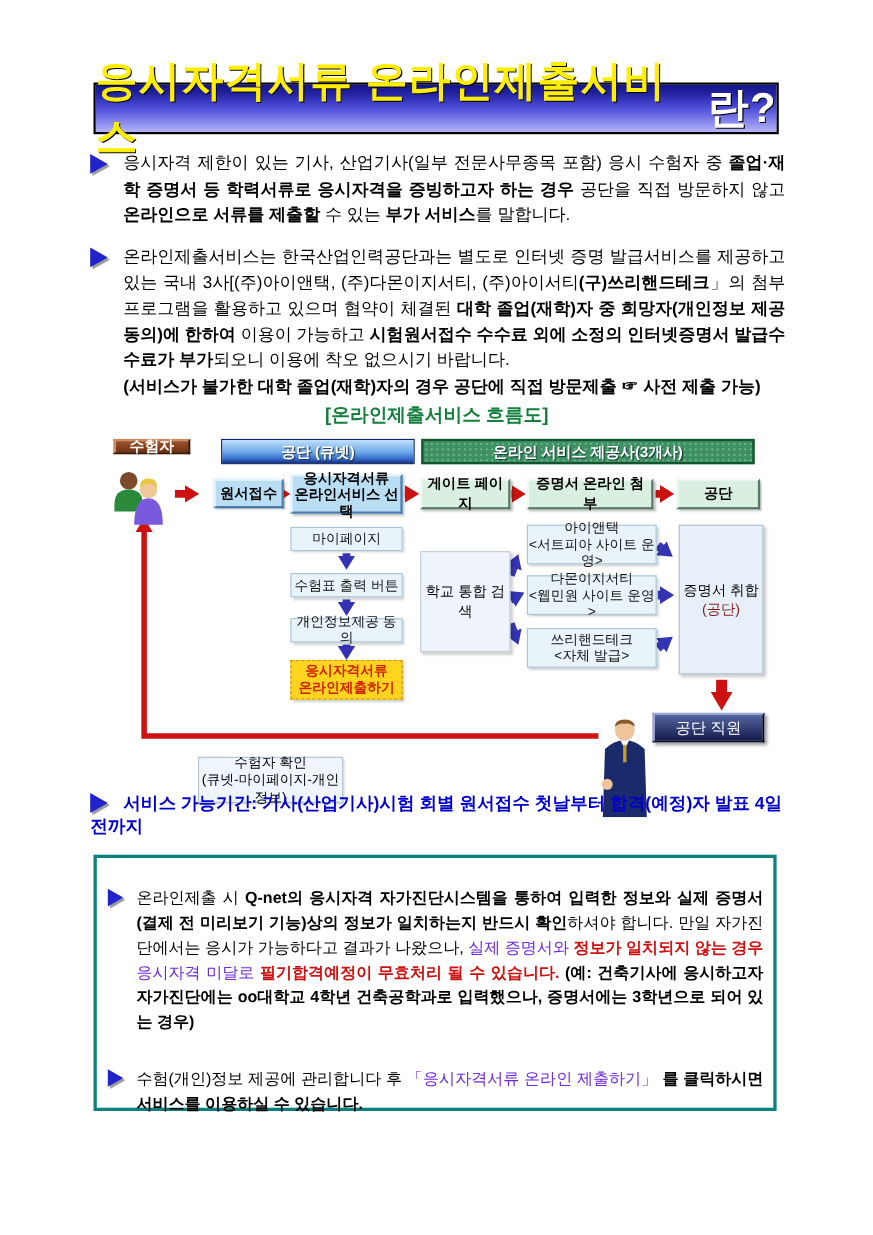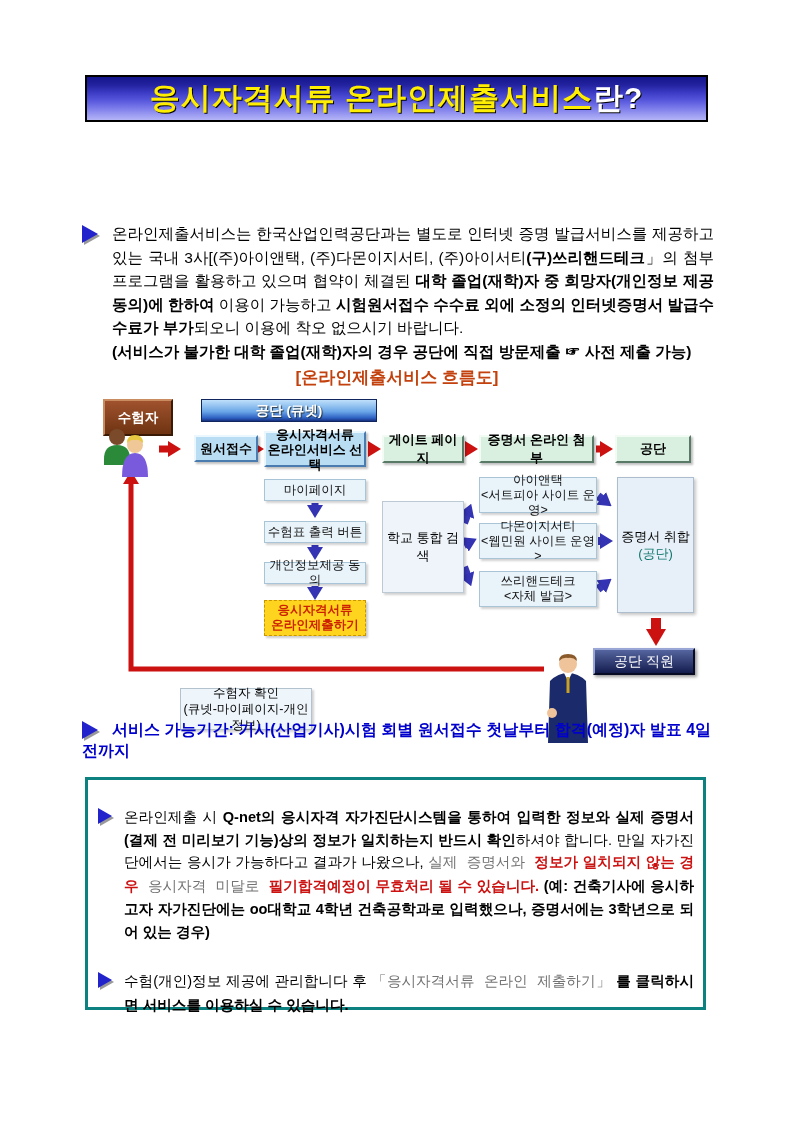--- a/index.html
+++ b/index.html
@@ -6,42 +6,42 @@
   html,body { background:#ffffff; }
   body { font-family:"Liberation Sans", sans-serif; color:#000; }
   .page { position:relative; width:794px; height:1123px; background:#fff; overflow:hidden; margin:0 auto; }
 
   
   .title-banner{
     position:absolute; left:85px; top:75px; width:623px; height:47px;
     border:2px solid #000;
     background:linear-gradient(#14148c 0%, #22229e 18%, #3a3ac4 36%, #5656dc 54%, #7a7aea 72%, #9c9cf2 88%, #b4b4f6 100%);
     display:flex; align-items:center; justify-content:center;
-    font-size:30px; font-weight:700; letter-spacing:1px;
+    font-size:38px; font-weight:700; letter-spacing:1px;
   }
   .title-main{ color:#ffee00; text-shadow:1px 1px 0 #000; }
   .title-suffix{ color:#ffffff; text-shadow:1px 1px 0 #000; }
 
   
   .tri{ display:inline-block; width:0; height:0; border-style:solid;
     border-width:9px 0 9px 16px; border-color:transparent transparent transparent #2323cc;
     filter:drop-shadow(2.5px 2.5px 0 #999); }
   .tri.small{ border-width:8px 0 8px 14px; }
 
   
   .para{ position:absolute; left:82px; width:632px; }
   .para .tri{ position:absolute; left:0; top:3px; }
   .para .ptext{ display:block; margin-left:30px; font-size:15.5px; line-height:23.5px; text-align:justify; }
   .seg-b{ font-weight:700; }
-  .seg-r{ color:#737373;font-family:Liberation Mono, monospace; }
+  .seg-r{ color:#6d28d9; }
   .seg-rb{ color:#cc1111; font-weight:700; }
 
   
   .fc-title{ position:absolute; left:0; top:366px; width:100%; text-align:center;
-    color:#c2410c; font-weight:700; font-size:17px; }
+    color:#15803d; font-weight:700; font-size:17px; }
   .flowchart{ position:absolute; left:0; top:393px; width:794px; height:360px; }
   .flowchart svg.arrows{ position:absolute; left:0; top:0; }
   .fc-box{ position:absolute; display:flex; align-items:center; justify-content:center;
     text-align:center; white-space:pre-line; }
   .hdr{ color:#fff; font-weight:700; font-size:13.5px; }
   .hdr-examinee{ background:linear-gradient(#a0522d,#6e3312); border:2px solid;
     border-color:#c98c60 #3a1a04 #3a1a04 #c98c60; }
   .hdr-qnet{ background:linear-gradient(#bfe0fa 0%, #6aa6e8 55%, #2f62c4 85%, #16307e 100%);
     border:1px solid #10255e; text-shadow:1px 1px 1px #234;margin-left:16px; }
   .hdr-prov{ background-color:#3f9163;
@@ -50,21 +50,21 @@
   .proc-blue{ background:#b9ddf2; border:2px solid; border-color:#eaf7ff #4a7cb0 #4a7cb0 #eaf7ff;
     font-weight:700; font-size:13px; box-shadow:2px 2px 2px rgba(0,0,0,.25); }
   .proc-green{ background:#d9efdf; border:2px solid; border-color:#f2fbf4 #5a7a68 #5a7a68 #f2fbf4;
     font-weight:700; font-size:13px; box-shadow:2px 2px 2px rgba(0,0,0,.25); }
   .sub-box{ background:#e9f3fa; border:1px solid #a8c4d6; font-size:12.5px; color:#111;
     box-shadow:2px 2px 2px rgba(0,0,0,.18); line-height:15px; }
   .search-box{ background:#eef4fa; border:1px solid #bccad6; font-size:13px;
     box-shadow:2px 2px 2px rgba(0,0,0,.18); }
   .collect-box{ background:#e7f0f8; border:1px solid #aebdcd; font-size:13px; line-height:17px;
     box-shadow:2px 2px 3px rgba(0,0,0,.22); flex-direction:column; }
-  .collect-sub{ color:#0f766e; }
+  .collect-sub{ color:#7f1d1d; }
   .submit-box{ background:#ffd41e; border:1px dashed #c89400; color:#cc2200; font-weight:700;
     font-size:12.5px; line-height:15px; box-shadow:2px 2px 2px rgba(0,0,0,.2); }
   .staff-box{ background:linear-gradient(#55659f,#141c4e); color:#fff; font-weight:400;
     font-size:14px; border:2px solid; border-color:#9aa6d6 #070b24 #070b24 #9aa6d6;
     box-shadow:2px 2px 3px rgba(0,0,0,.4); }
   .approval-box{ background:#fffef6; border:1px solid #c4c4ae; font-weight:700; font-size:12.5px;
     line-height:15.5px; box-shadow:2px 2px 2px rgba(0,0,0,.2); }
   .verify-box{ background:#eef5fb; border:1px solid #b4c2ce; font-size:12.5px; line-height:16px;
     box-shadow:2px 2px 2px rgba(0,0,0,.18);margin-left:48px; }
   .icon-abs{ position:absolute; }
@@ -88,20 +88,24 @@
 </head>
 <body>
 
 <div class="page">
 
   <div class="title-banner">
     <span class="title-main">응시자격서류 온라인제출서비스</span>
       <span class="title-suffix">란?</span>
   </div>
 
+  <div class="para" style="top:137px;">
+    <span class="tri"></span>
+    <span class="ptext"><span class="seg-n">응시자격 제한이 있는 기사, 산업기사(일부 전문사무종목 포함) 응시 수험자 중 </span><span class="seg-b">졸업·재학 증명서 등 학력서류로 응시자격을 증빙하고자 하는 경우</span><span class="seg-n"> 공단을 직접 방문하지 않고 </span><span class="seg-b">온라인으로 서류를 제출할</span><span class="seg-n"> 수 있는 </span><span class="seg-b">부가 서비스</span><span class="seg-n">를 말합니다.</span></span>
+  </div>
 
   <div class="para" style="top:222px;">
     <span class="tri"></span>
     <span class="ptext"><span class="seg-n">온라인제출서비스는 한국산업인력공단과는 별도로 인터넷 증명 발급서비스를 제공하고 있는 국내 3사[(주)아이앤택, (주)다몬이지서티, (주)아이서티</span><span class="seg-b">(구)쓰리핸드테크</span><span class="seg-n">」의 첨부 프로그램을 활용하고 있으며 협약이 체결된 </span><span class="seg-b">대학 졸업(재학)자 중 희망자(개인정보 제공 동의)에 한하여</span><span class="seg-n"> 이용이 가능하고 </span><span class="seg-b">시험원서접수 수수료 외에 소정의 인터넷증명서 발급수수료가 부가</span><span class="seg-n">되오니 이용에 착오 없으시기 바랍니다.</span><br><span class="seg-b">(서비스가 불가한 대학 졸업(재학)자의 경우 공단에 직접 방문제출 ☞ 사전 제출 가능)</span></span>
   </div>
 
   <div class="fc-title">[온라인제출서비스 흐름도]</div>
 
   <div class="flowchart">
 
@@ -134,22 +138,23 @@
       <line x1="464" y1="152" x2="466" y2="151" stroke="#3838b8" stroke-width="8" marker-end="url(#mb)"></line>
       <line x1="464" y1="174" x2="467" y2="182" stroke="#3838b8" stroke-width="8" marker-end="url(#mb)"></line>
 
       <line x1="598" y1="103" x2="602" y2="106" stroke="#3838b8" stroke-width="8" marker-end="url(#mb)"></line>
       <line x1="598" y1="148" x2="601" y2="148" stroke="#3838b8" stroke-width="8" marker-end="url(#mb)"></line>
       <line x1="598" y1="196" x2="602" y2="193" stroke="#3838b8" stroke-width="8" marker-end="url(#mb)"></line>
 
       <line x1="656" y1="225" x2="656" y2="237" stroke="#cc1111" stroke-width="10" marker-end="url(#mr2)"></line>
     </svg>
 
-    <div class="fc-box hdr hdr-examinee" style="left:103px; top:6px; width:70px; height:37px;">수험자</div>
+    <div class="fc-box hdr hdr-examinee" style="left:103px; top:6px; width:70px; height:14px;">수험자</div>
     <div class="fc-box hdr hdr-qnet" style="left:185px; top:6px; width:176px; height:23px;">공단 (큐넷)</div>
+    <div class="fc-box hdr hdr-prov" style="left:383px; top:6px; width:303px; height:23px;">온라인 서비스 제공사(3개사)</div>
 
     <svg class="icon-abs" style="left:98px; top:32px;" width="58" height="54" viewBox="0 0 58 54">
       <circle cx="19" cy="12" r="8" fill="#7a4a2a"></circle>
       <path d="M6,34 Q6,20 19,20 Q32,20 32,34 L32,40 L6,40 Z" fill="#2a8a3a"></path>
       <circle cx="37" cy="20" r="8" fill="#f0c898"></circle>
       <path d="M29,18 Q29,10 37,10 Q45,10 45,18 Q41,14 37,15 Q33,14 29,18 Z" fill="#e8c840"></path>
       <path d="M24,52 Q24,28 37,28 Q50,28 50,52 Z" fill="#7a5adc"></path>
     </svg>
 
     <div class="fc-box proc-blue" style="left:184px; top:42px; width:64px; height:27px;margin-left:10px;">원서접수</div>

